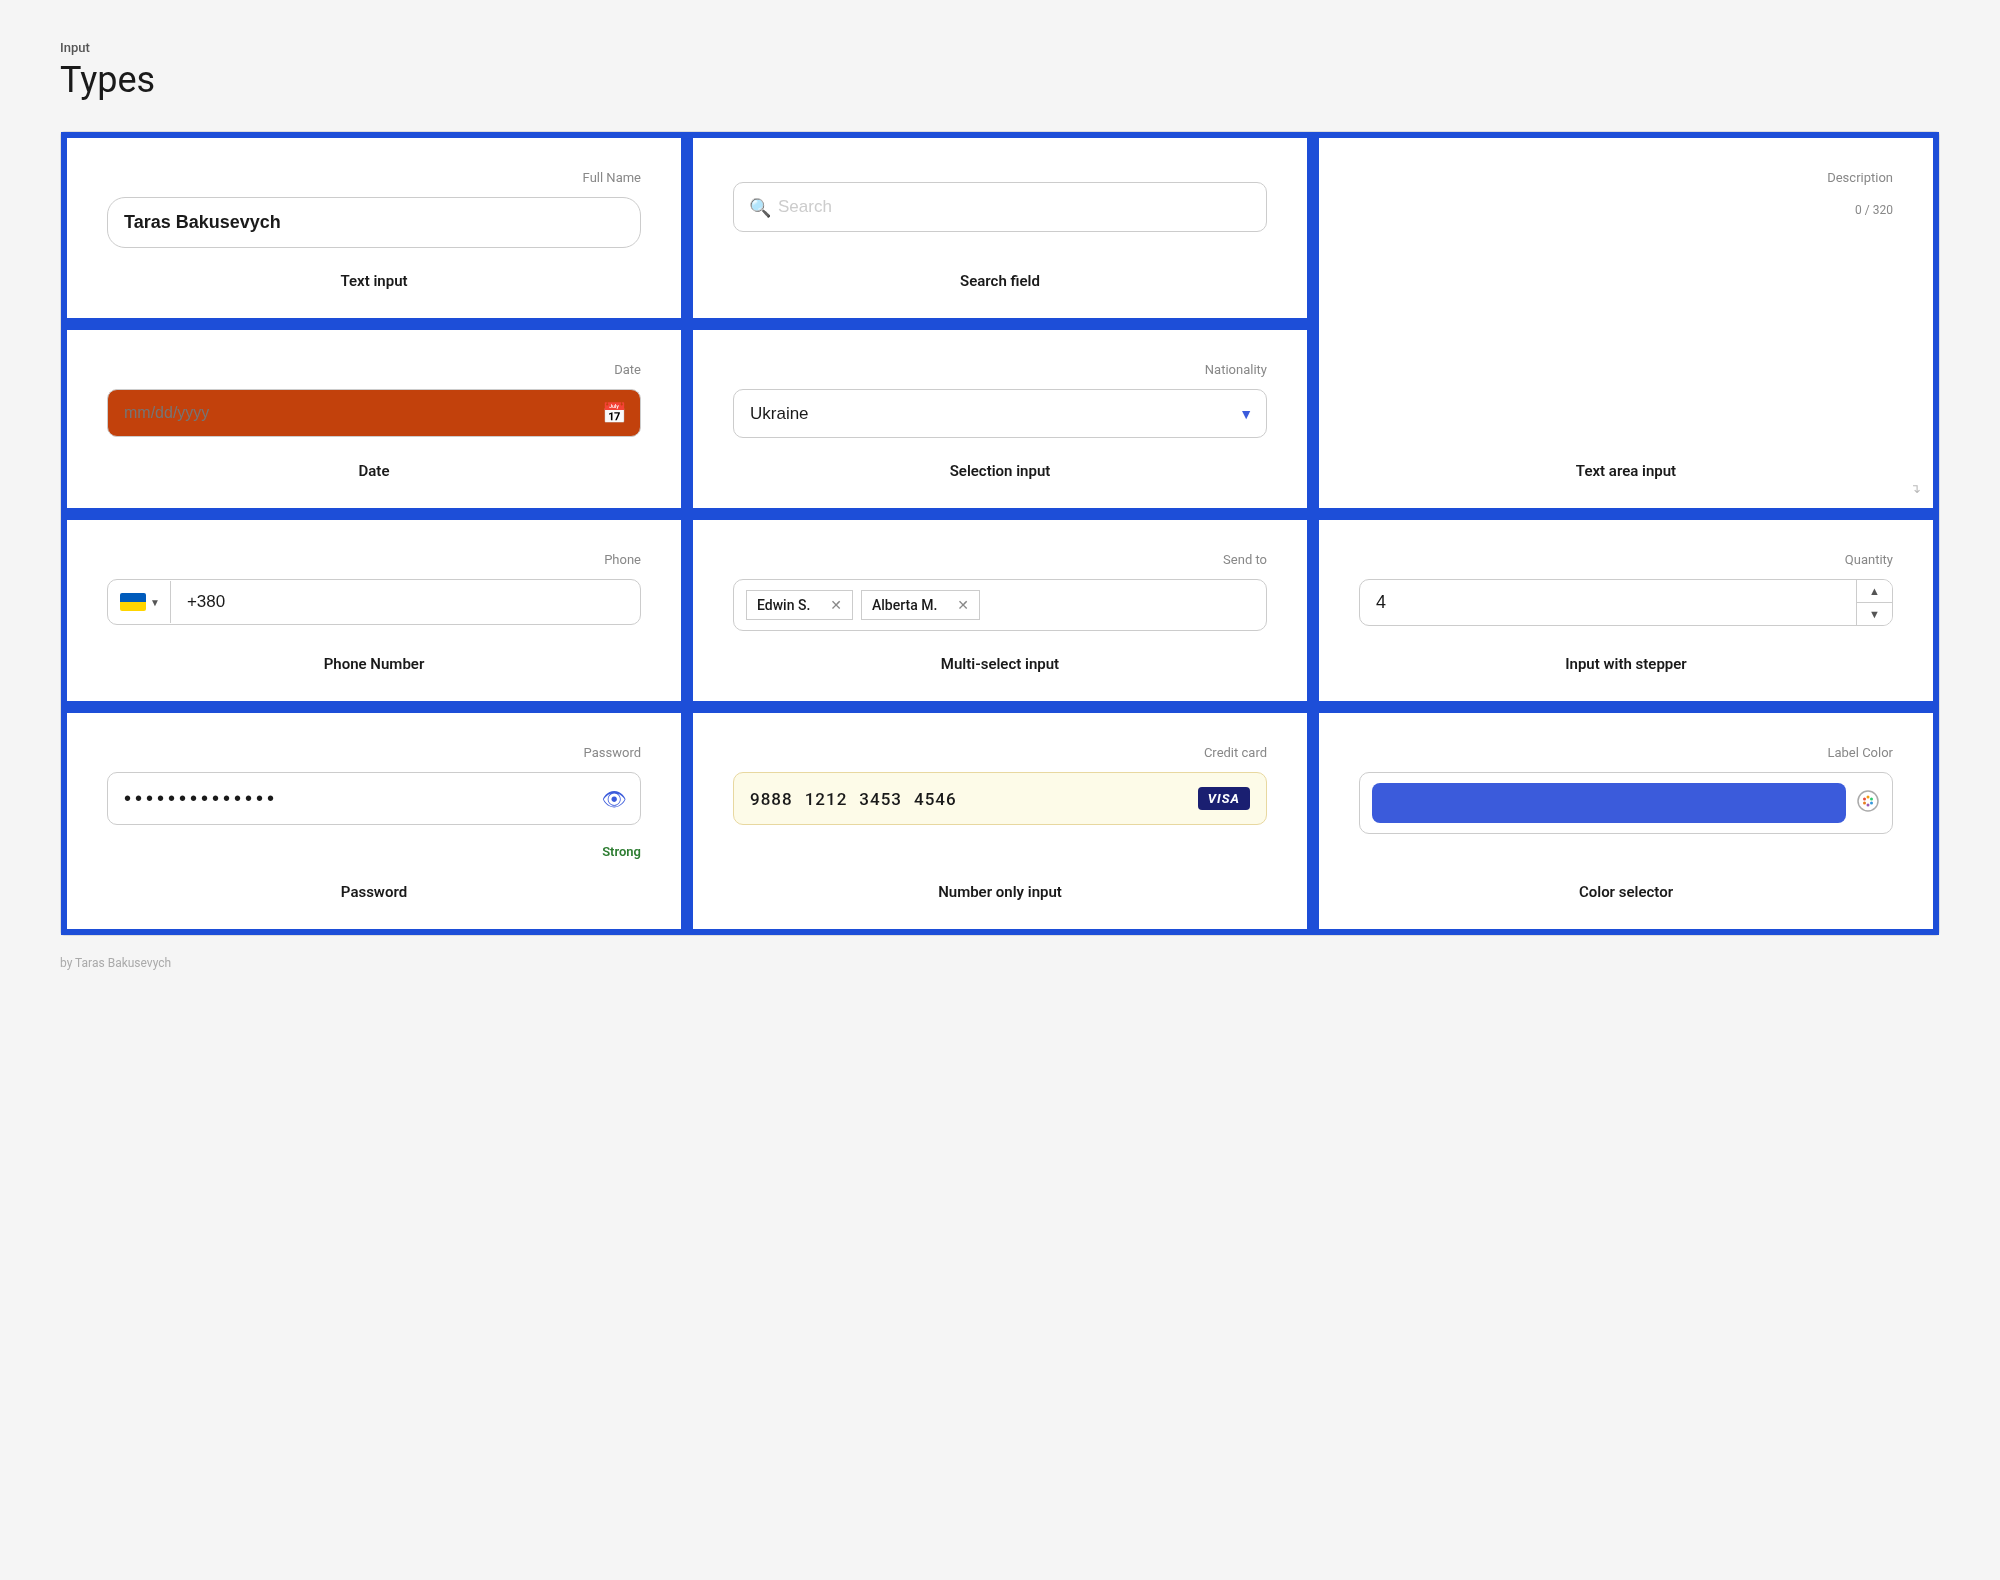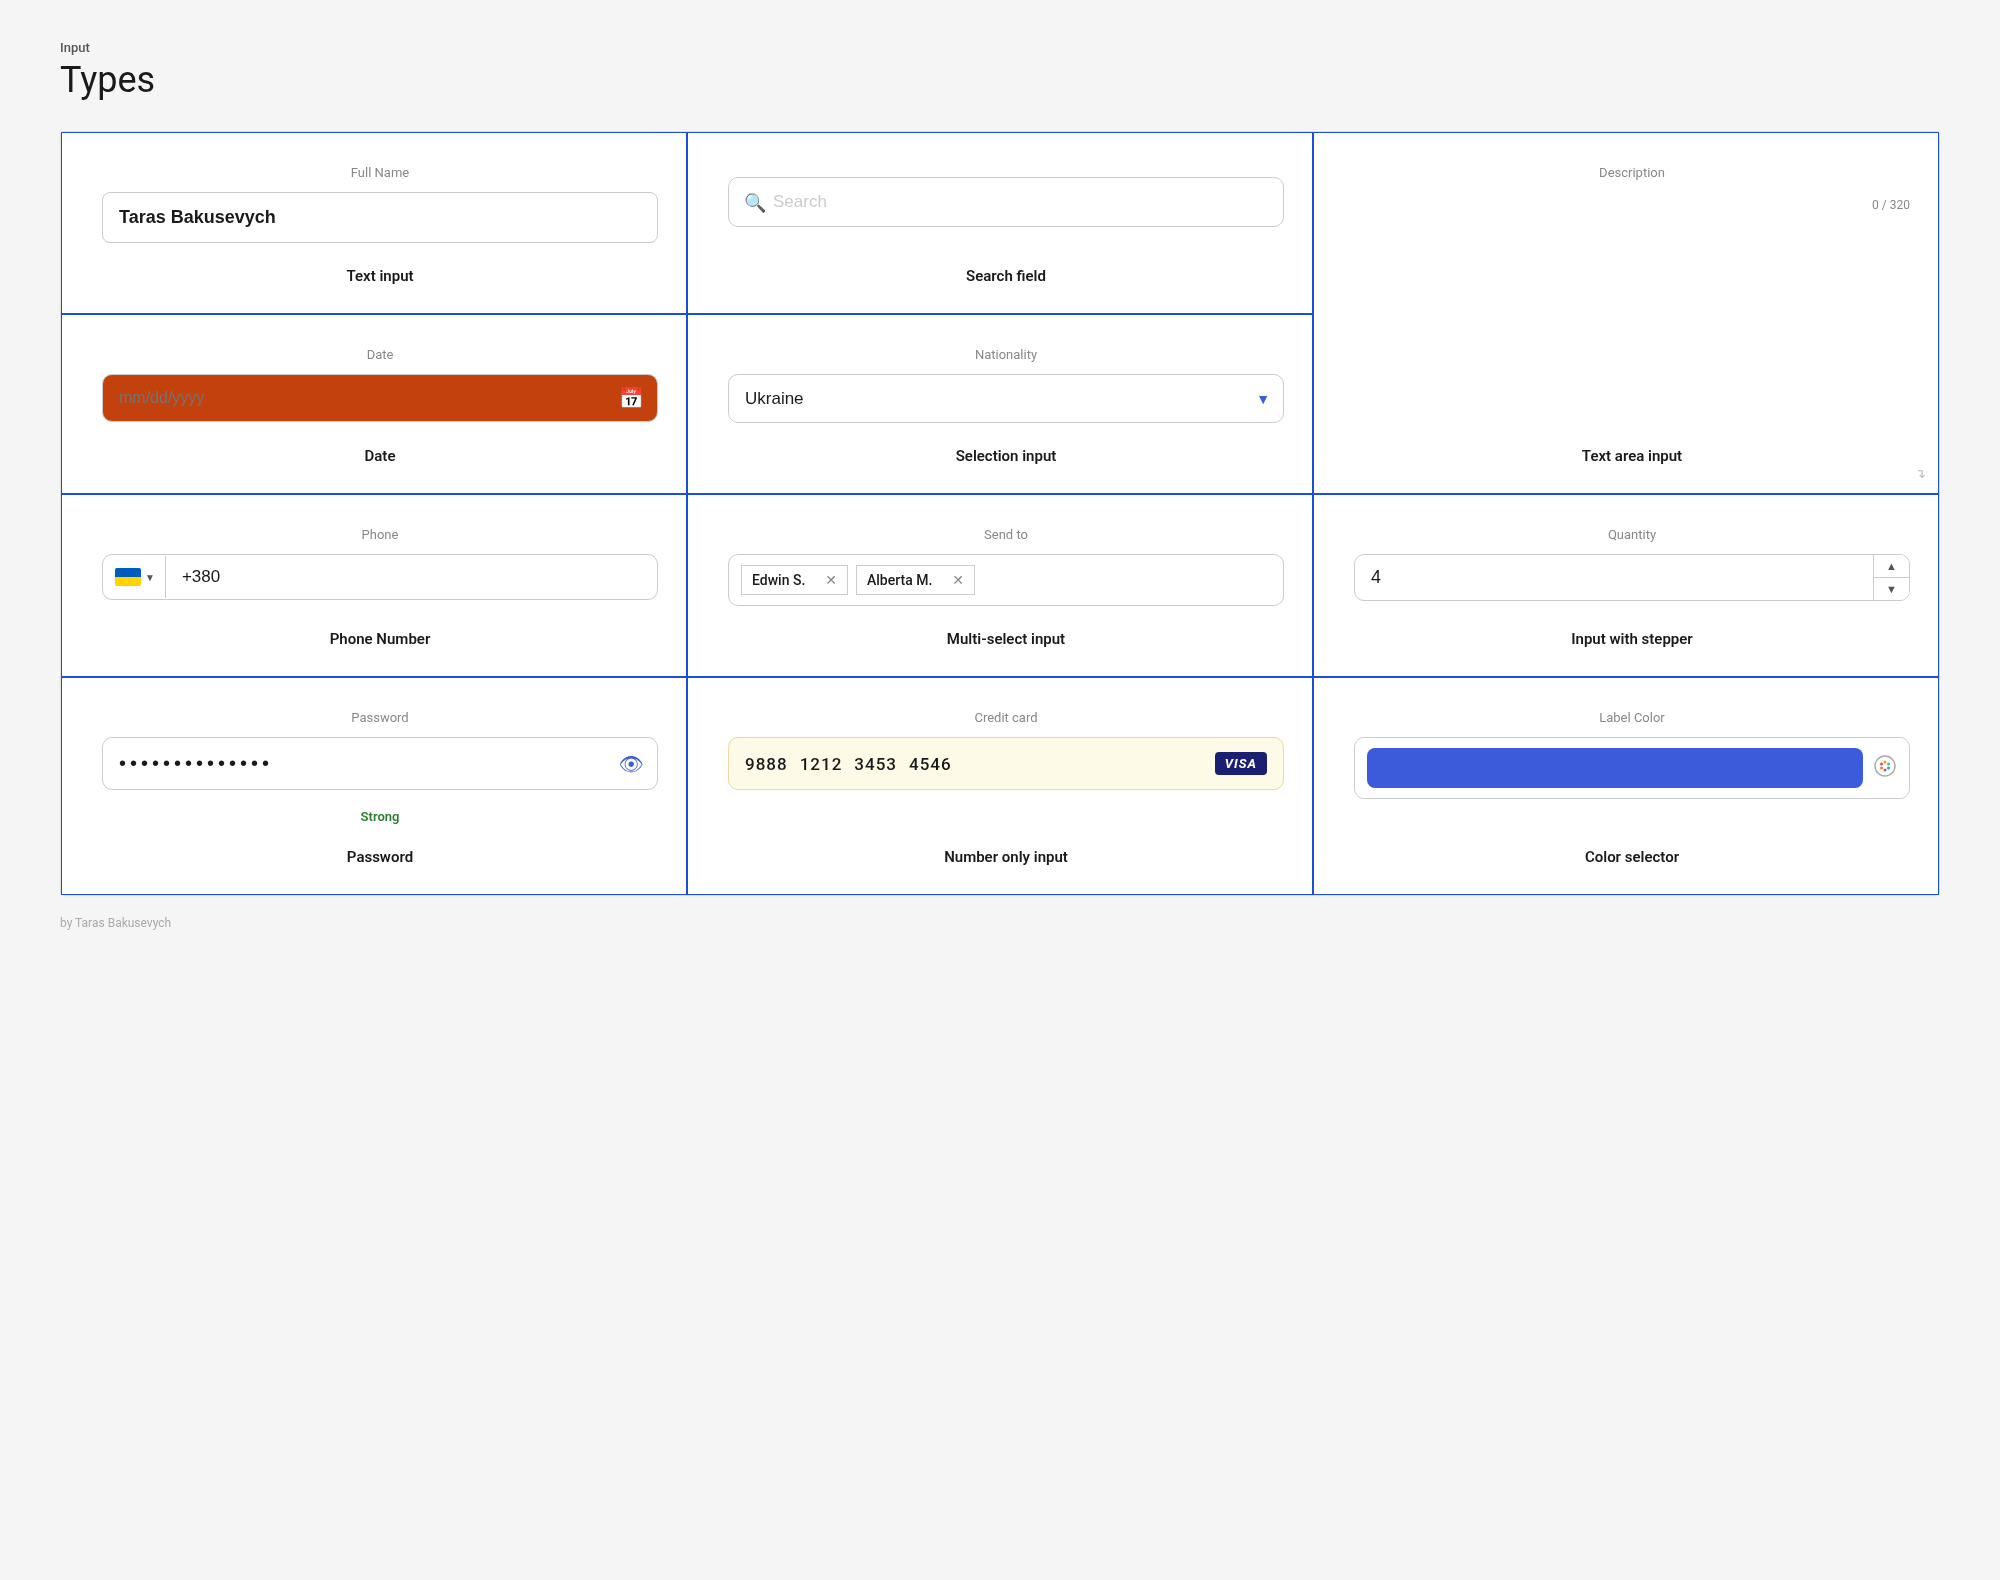--- a/index.html
+++ b/index.html
@@ -25,25 +25,25 @@
       color: #1a1a1a;
     }
     .grid-container {
       display: grid;
       grid-template-columns: 1fr 1fr 1fr;
       border: 1px solid #ddd;
       background: #fff;
       border-radius: 4px;
     }
     .grid-cell {
-      border: 1px solid #1d4ed8;
-      padding: 32px 28px 28px 40px;
+      border: 6px solid #1d4ed8;
+      padding: 32px 40px 28px 40px;
       display: flex;
       flex-direction: column;
-      align-items: center;
+      align-items: flex-end;
       background: #fff;
       position: relative;
     }
     .cell-label {
       font-size: 13px;
       color: #888;
       margin-bottom: 12px;
       font-weight: 400;
     }
     .cell-caption {
@@ -53,21 +53,21 @@
       font-weight: 600;
       color: #1a1a1a;
       align-self: center;
       width: 100%;
       text-align: center;
     }
     
     .text-input-field {
       width: 100%;
       border: 1.5px solid #ccc;
-      border-radius: 8px;
+      border-radius: 18px;
       padding: 14px 16px;
       font-size: 18px;
       font-weight: 600;
       color: #1a1a1a;
       outline: none;
       background: #fff;
     }
     
     .search-field-wrapper {
       width: 100%;

